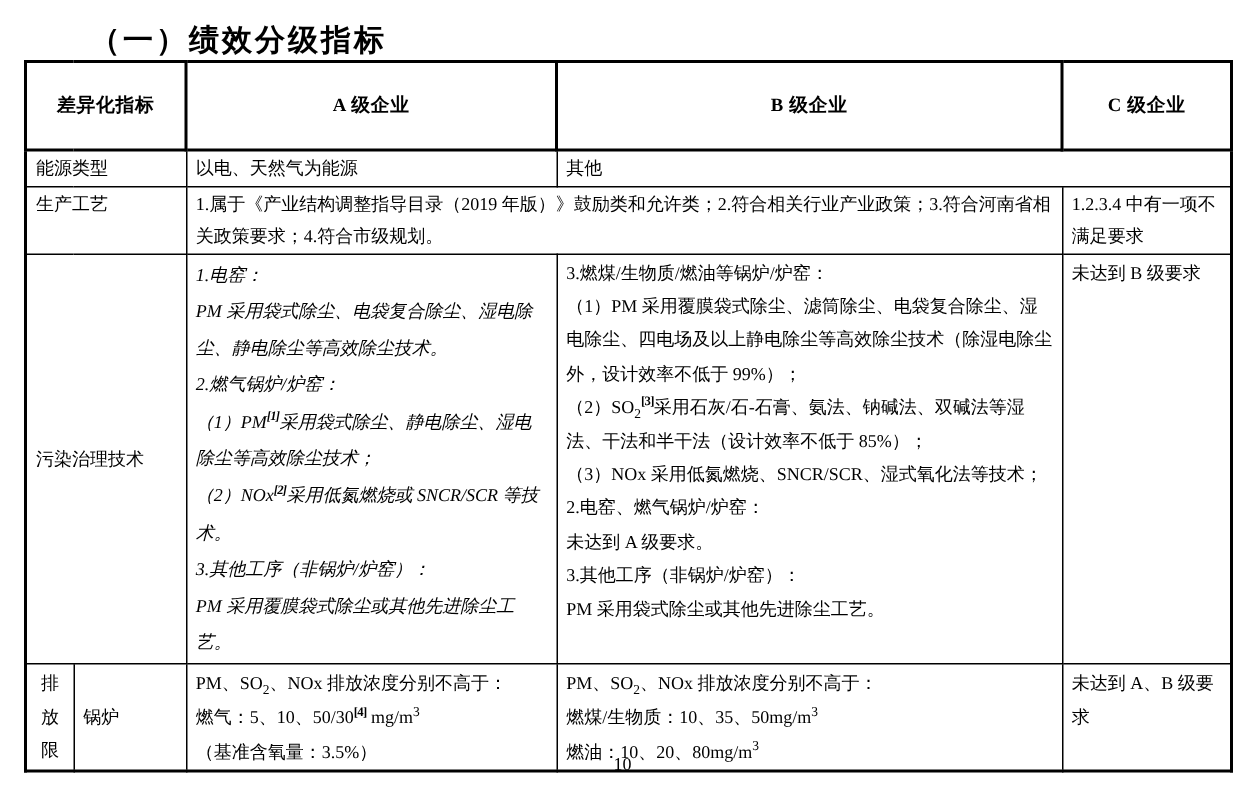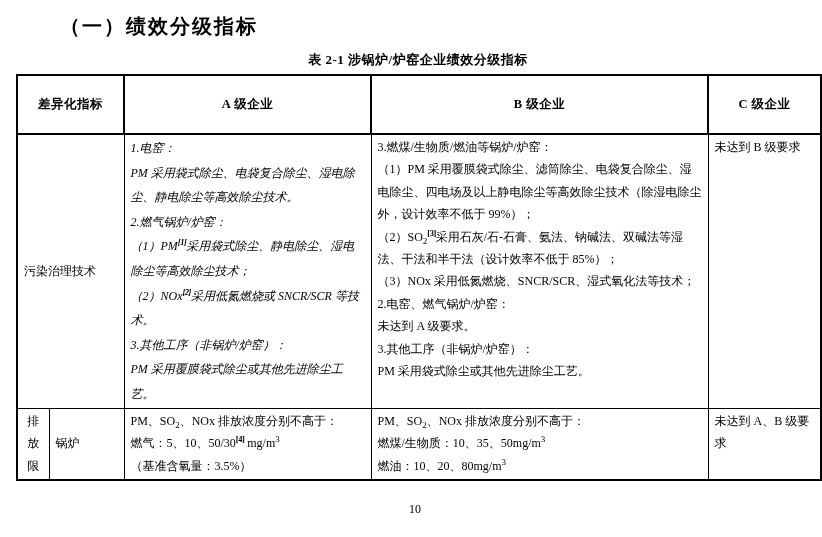--- a/index.html
+++ b/index.html
@@ -48,39 +48,52 @@
     position:absolute;left:4px;top:502px;width:822px;text-align:center;font-size:12px;
   }
 </style>
 </head>
 <body>
 
 <div class="page">
 
   <div class="section-title">（一）绩效分级指标</div>
 
-  <div class="table-caption">表 2-1  涉锅炉/炉窑企业绩效分级指标</div>
 
   <table class="grading-table">
     <colgroup>
       <col style="width:32px">
         <col style="width:75px">
       <col style="width:247px">
         <col style="width:337px">
         <col style="width:113px">
     </colgroup>
     <thead>
       <tr class="header-row">
         <th colspan="2">差异化指标</th>
         <th>A 级企业</th>
         <th>B 级企业</th>
         <th>C 级企业</th>
       </tr>
     </thead>
     <tbody>
+      <tr class="row-energy">
+        <td colspan="2" class="label-cell">能源类型</td>
+        <td>以电、天然气为能源</td>
+        <td colspan="2">其他</td>
+      </tr>
+      <tr class="row-process">
+        <td colspan="2" class="label-cell">生产工艺</td>
+        <td colspan="2">
+            <div class="para">1.属于《产业结构调整指导目录（2019 年版）》鼓励类和允许类；2.符合相关行业产业政策；3.符合河南省相关政策要求；4.符合市级规划。</div>
+          </td>
+        <td>
+            <div class="para">1.2.3.4 中有一项不满足要求</div>
+          </td>
+      </tr>
       <tr class="row-pollution">
         <td colspan="2" class="label-cell mid">污染治理技术</td>
         <td class="lh-a">
             <div class="para">1.电窑：</div>
             <div class="para">PM 采用袋式除尘、电袋复合除尘、湿电除尘、静电除尘等高效除尘技术。</div>
             <div class="para">2.燃气锅炉/炉窑：</div>
             <div class="para">（1）PM<sup class="ref">[1]</sup>采用袋式除尘、静电除尘、湿电除尘等高效除尘技术；</div>
             <div class="para">（2）NOx<sup class="ref">[2]</sup>采用低氮燃烧或 SNCR/SCR 等技术。</div>
             <div class="para">3.其他工序（非锅炉/炉窑）：</div>
             <div class="para">PM 采用覆膜袋式除尘或其他先进除尘工艺。</div>

